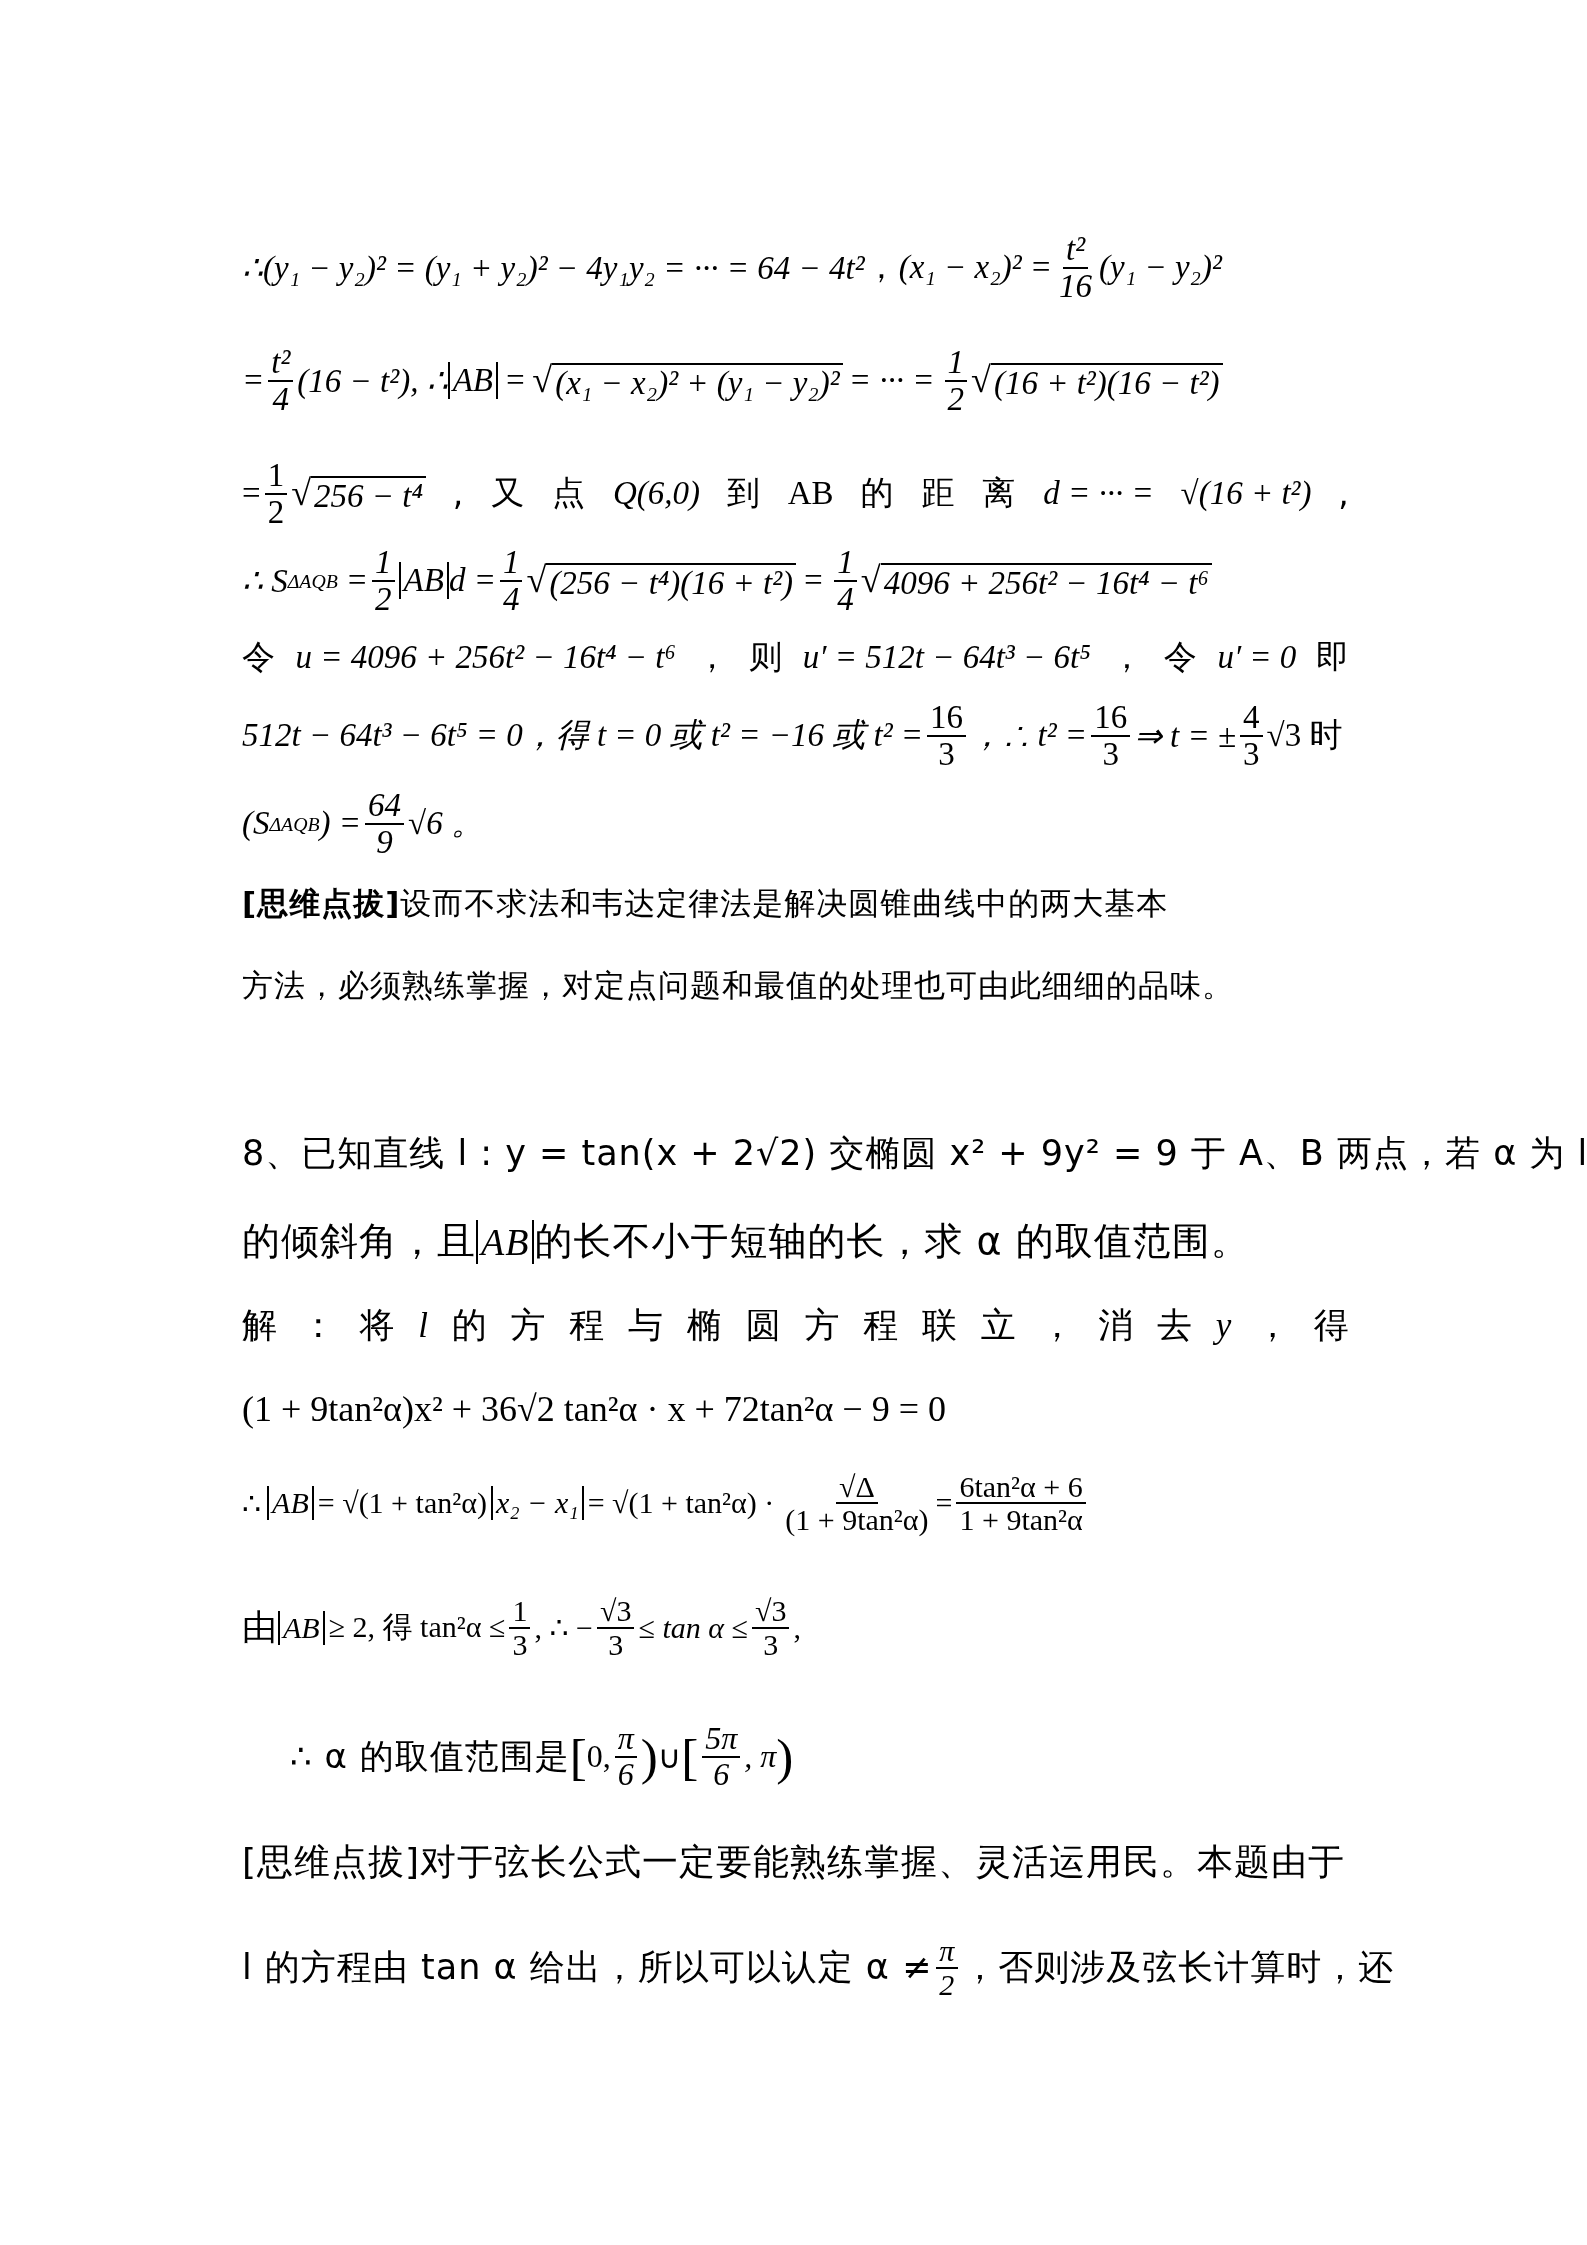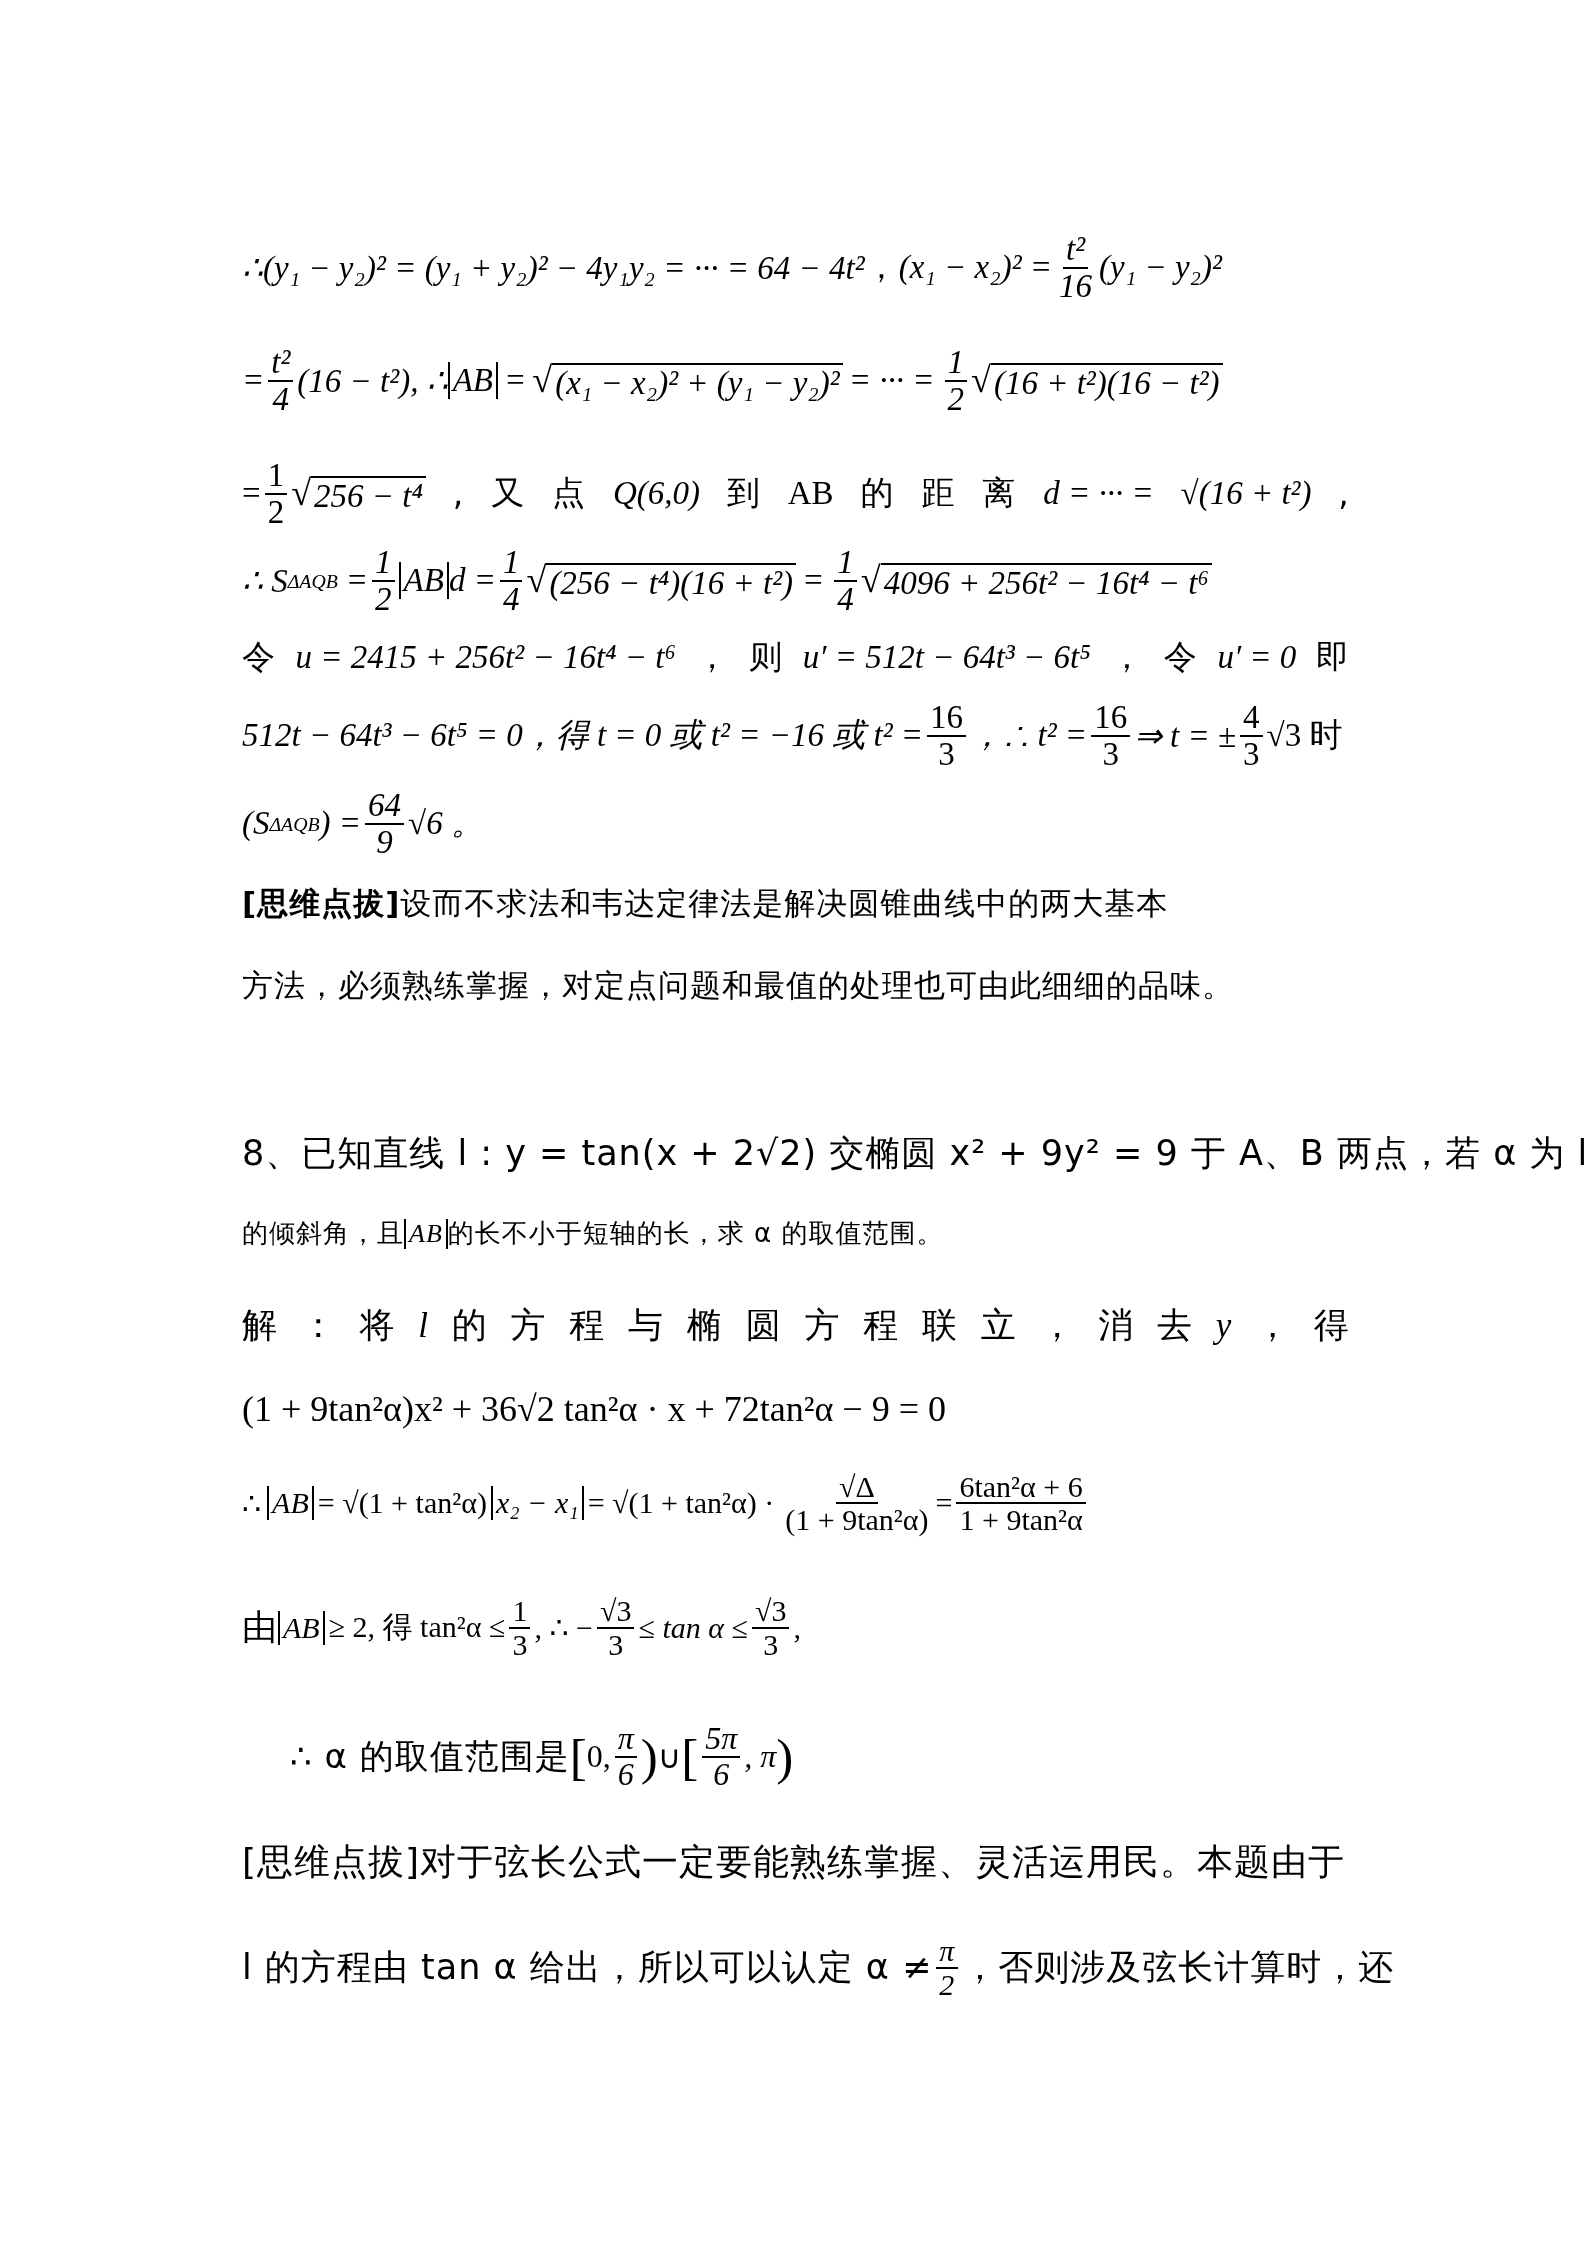--- a/index.html
+++ b/index.html
@@ -112,21 +112,21 @@
     <span class="den">4</span>
   </span>
   <span class="sqrt">
       <span class="rad">√</span>
       <span class="under">4096 + 256t² − 16t⁴ − t⁶</span>
     </span>
 </div>
 
 <div class="line m wide" style="top:635px;">
   <span class="cn">令</span>
-  <span class="i">u = 2415 + 256t² − 16t⁴ − t⁶</span>
+  <span class="i">u = 4096 + 256t² − 16t⁴ − t⁶</span>
   <span class="cn">，</span>
   <span class="cn">则</span>
   <span class="i">u′ = 512t − 64t³ − 6t⁵</span>
   <span class="cn">，</span>
   <span class="cn">令</span>
   <span class="i">u′ = 0</span>
   <span class="cn">即</span>
 </div>
 
 <div class="line m" style="top:700px;">
@@ -160,21 +160,21 @@
 </div>
 
 <div class="para cn" style="top:862px; font-size:31px;">
   <div><span style="font-weight:bold;">[思维点拔]</span><span>设而不求法和韦达定律法是解决圆锥曲线中的两大基本</span></div>
   <div>方法，必须熟练掌握，对定点问题和最值的处理也可由此细细的品味。</div>
 </div>
 
 <div class="line cn" style="top:1130px; font-size:35px;">
   <span>8、已知直线 l : y = tan(x + 2√2) 交椭圆 x² + 9y² = 9 于 A、B 两点，若 α 为 l</span>
 </div>
-<div class="line cn" style="top:1216px; font-size:26px;">
+<div class="line cn" style="top:1216px; font-size:38px;">
   <span>的倾斜角，且</span>
   <span class="abs m i">AB</span>
   <span>的长不小于短轴的长，求 α 的取值范围。</span>
 </div>
 <div class="line cn wide" style="top:1302px; font-size:35px;">
   <span>解</span>
   <span>：</span>
   <span>将</span>
   <span class="m i">l</span>
   <span>的</span>

